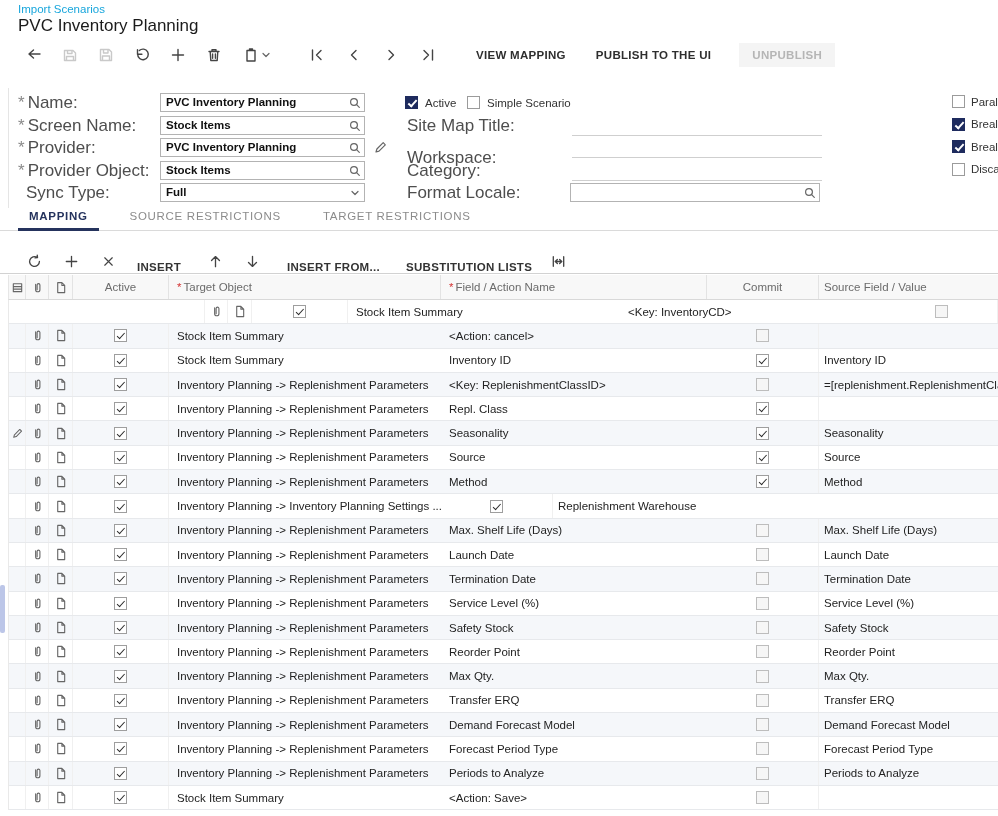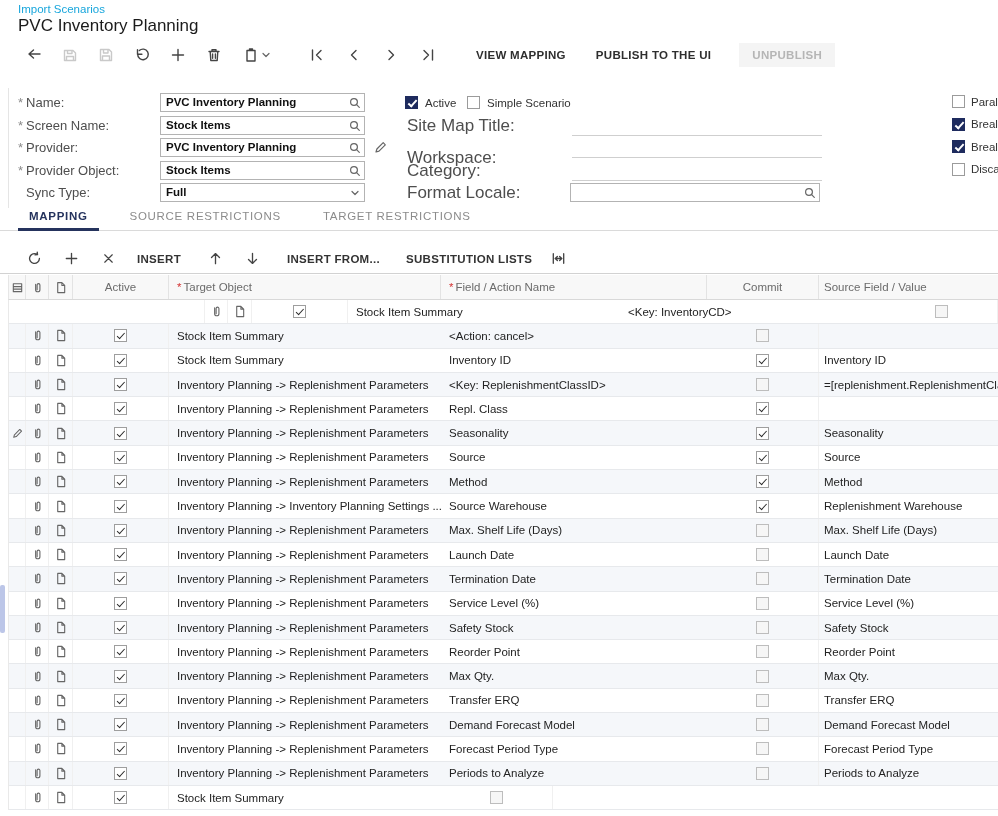--- a/index.html
+++ b/index.html
@@ -21,21 +21,21 @@
   .copygrp{display:flex;align-items:center;width:50px;justify-content:center;cursor:pointer;}
   .navgap{width:16px;}
   .txtbtn{font-size:11.5px;font-weight:bold;color:#2e2e2e;letter-spacing:.3px;cursor:pointer;white-space:nowrap;}
   .txtbtn.m1{margin-left:30px;}
   .txtbtn.m2{margin-left:30px;}
   .btn-disabled{margin-left:28px;background:#f4f4f4;color:#b5b5b5;font-size:11.5px;font-weight:bold;
     letter-spacing:.3px;padding:6px 13px;white-space:nowrap;}
 
   
   .vline{position:absolute;left:8px;top:88px;height:120px;border-left:1px solid #e5e5e5;}
-  .flabel{position:absolute;left:18px;width:140px;font-size:13px;color:#4e4e4e;line-height:19px;white-space:nowrap;}
+  .flabel{position:absolute;left:18px;width:140px;font-size:17px;color:#4e4e4e;line-height:19px;white-space:nowrap;}
   .req{color:#8a8a8a;margin-right:3px;}
   .fbox{position:absolute;left:160px;width:205px;height:19px;border:1px solid #b3b3b3;background:#fff;box-sizing:border-box;cursor:text;}
   .fbox .val{font-weight:bold;font-size:11.5px;line-height:17px;padding-left:5px;color:#101010;white-space:nowrap;overflow:hidden;}
   .fbox .mag,.fbox .chev{position:absolute;right:3px;top:3px;cursor:pointer;}
   .pencil-abs{position:absolute;left:374px;top:141px;cursor:pointer;}
   .fcb{width:13px;height:13px;border:1px solid #9b9b9b;background:#fff;box-sizing:border-box;position:relative;cursor:pointer;flex:0 0 13px;}
   .fcb.checked{background:#1e2b5e;border-color:#1e2b5e;}
   .fcb.checked::after{content:"";position:absolute;left:4px;top:1px;width:3px;height:7px;
       border-right:2px solid #fff;border-bottom:2px solid #fff;transform:rotate(42deg);}
   .cbrow{position:absolute;display:flex;align-items:center;gap:7px;font-size:11.5px;color:#333;}
@@ -47,21 +47,21 @@
 
   
   .tabs{position:absolute;left:0;right:0;top:203px;height:28px;border-bottom:1px solid #dadada;
         display:flex;padding-left:18px;box-sizing:border-box;}
   .tab{font-size:11.5px;letter-spacing:.7px;color:#8b8b8b;padding:0 11px;line-height:26px;height:28px;
        box-sizing:border-box;cursor:pointer;white-space:nowrap;margin-right:20px;}
   .tab.active{color:#25335d;font-weight:bold;border-bottom:3px solid #25335d;}
 
   
   .gtb{position:absolute;left:0;right:0;top:244px;height:30px;border-bottom:1px solid #d2d2d2;
-       display:flex;align-items:center;padding-left:16px;box-sizing:border-box;}
+       display:flex;align-items:flex-end;padding-left:16px;box-sizing:border-box;}
   .gti{width:37px;height:24px;display:flex;align-items:center;justify-content:center;cursor:pointer;}
   .gtxt{font-size:11.5px;font-weight:bold;color:#333;letter-spacing:.3px;cursor:pointer;white-space:nowrap;}
   .gtxt.i1{margin:0 16px 0 10px;}
   .gtxt.i2{margin:0 10px 0 16px;}
   .gtxt.i3{margin:0 8px 0 16px;}
 
   
   .ghead{position:absolute;left:8px;right:0;top:275px;height:25px;background:#f8f8f8;
          border-bottom:1px solid #d9d9d9;border-left:1px solid #e6e6e6;display:flex;box-sizing:border-box;}
   .h{display:flex;align-items:center;font-size:11.5px;color:#6b6b6b;border-right:1px solid #e3e3e3;
@@ -540,21 +540,20 @@
         </div>
     <div class="c c-note">
       <svg width="13" height="13" viewBox="0 0 14 14">
             <path class="ic lite" d="M4 1.5 h4.5 L11.5 4.5 V12.5 H4 z M8.5 1.5 V4.5 H11.5"></path>
           </svg>
         </div>
     <div class="c c-act">
           <span class="gcb checked"></span>
         </div>
     <div class="c c-tgt tgt">Inventory Planning -&gt; Inventory Planning Settings ...</div>
-    <div class="c c-fld fld">Source Warehouse</div>
     <div class="c c-cmt">
           <span class="gcb checked"></span>
         </div>
     <div class="c c-src src">Replenishment Warehouse</div>
   </div>
 
   <div class="grow alt">
     <div class="c c-sel">
       
     </div>
@@ -840,20 +839,21 @@
         </div>
     <div class="c c-note">
       <svg width="13" height="13" viewBox="0 0 14 14">
             <path class="ic lite" d="M4 1.5 h4.5 L11.5 4.5 V12.5 H4 z M8.5 1.5 V4.5 H11.5"></path>
           </svg>
         </div>
     <div class="c c-act">
           <span class="gcb checked"></span>
         </div>
     <div class="c c-tgt tgt">Stock Item Summary</div>
+    <div class="c c-fld fld">&lt;Action: Save&gt;</div>
     <div class="c c-cmt">
           <span class="gcb"></span>
         </div>
     <div class="c c-src src"></div>
   </div>
 </div>
 
   <div class="scroll-thumb"></div>
 </div>
 

